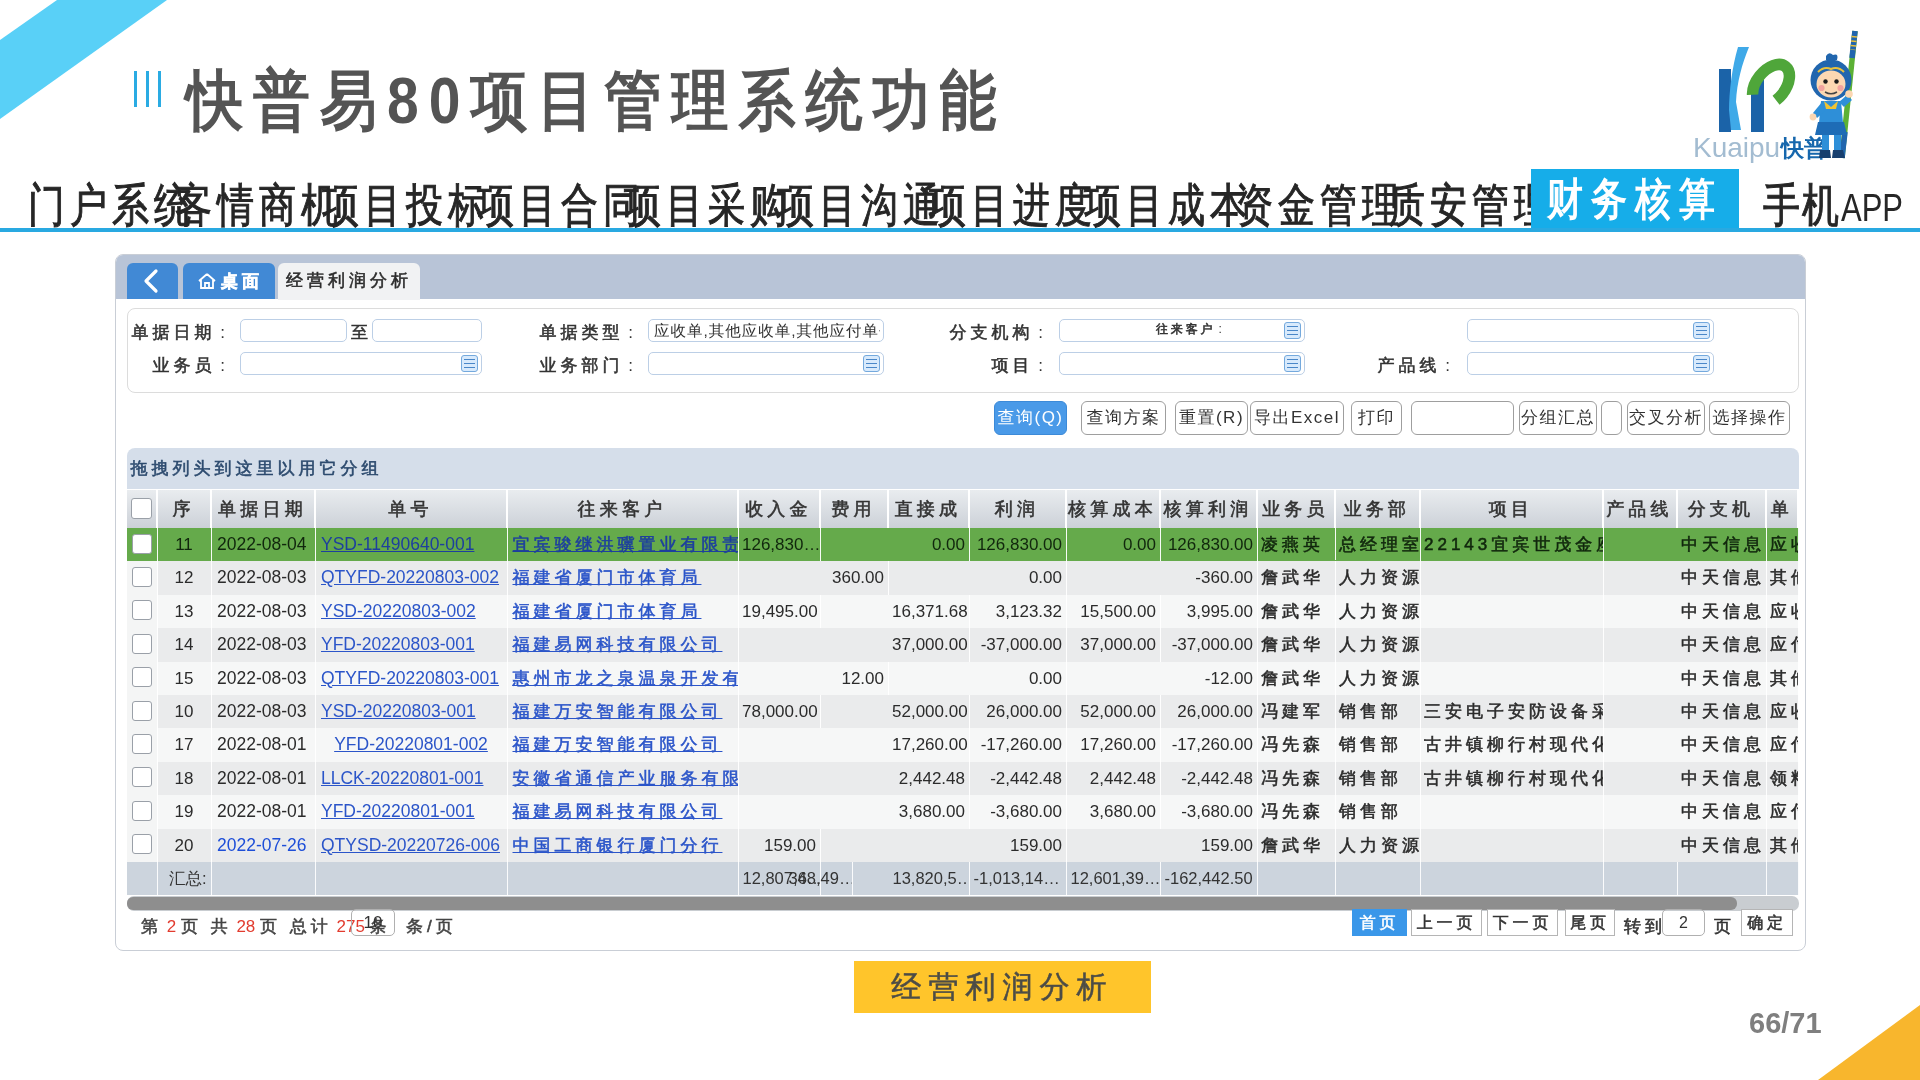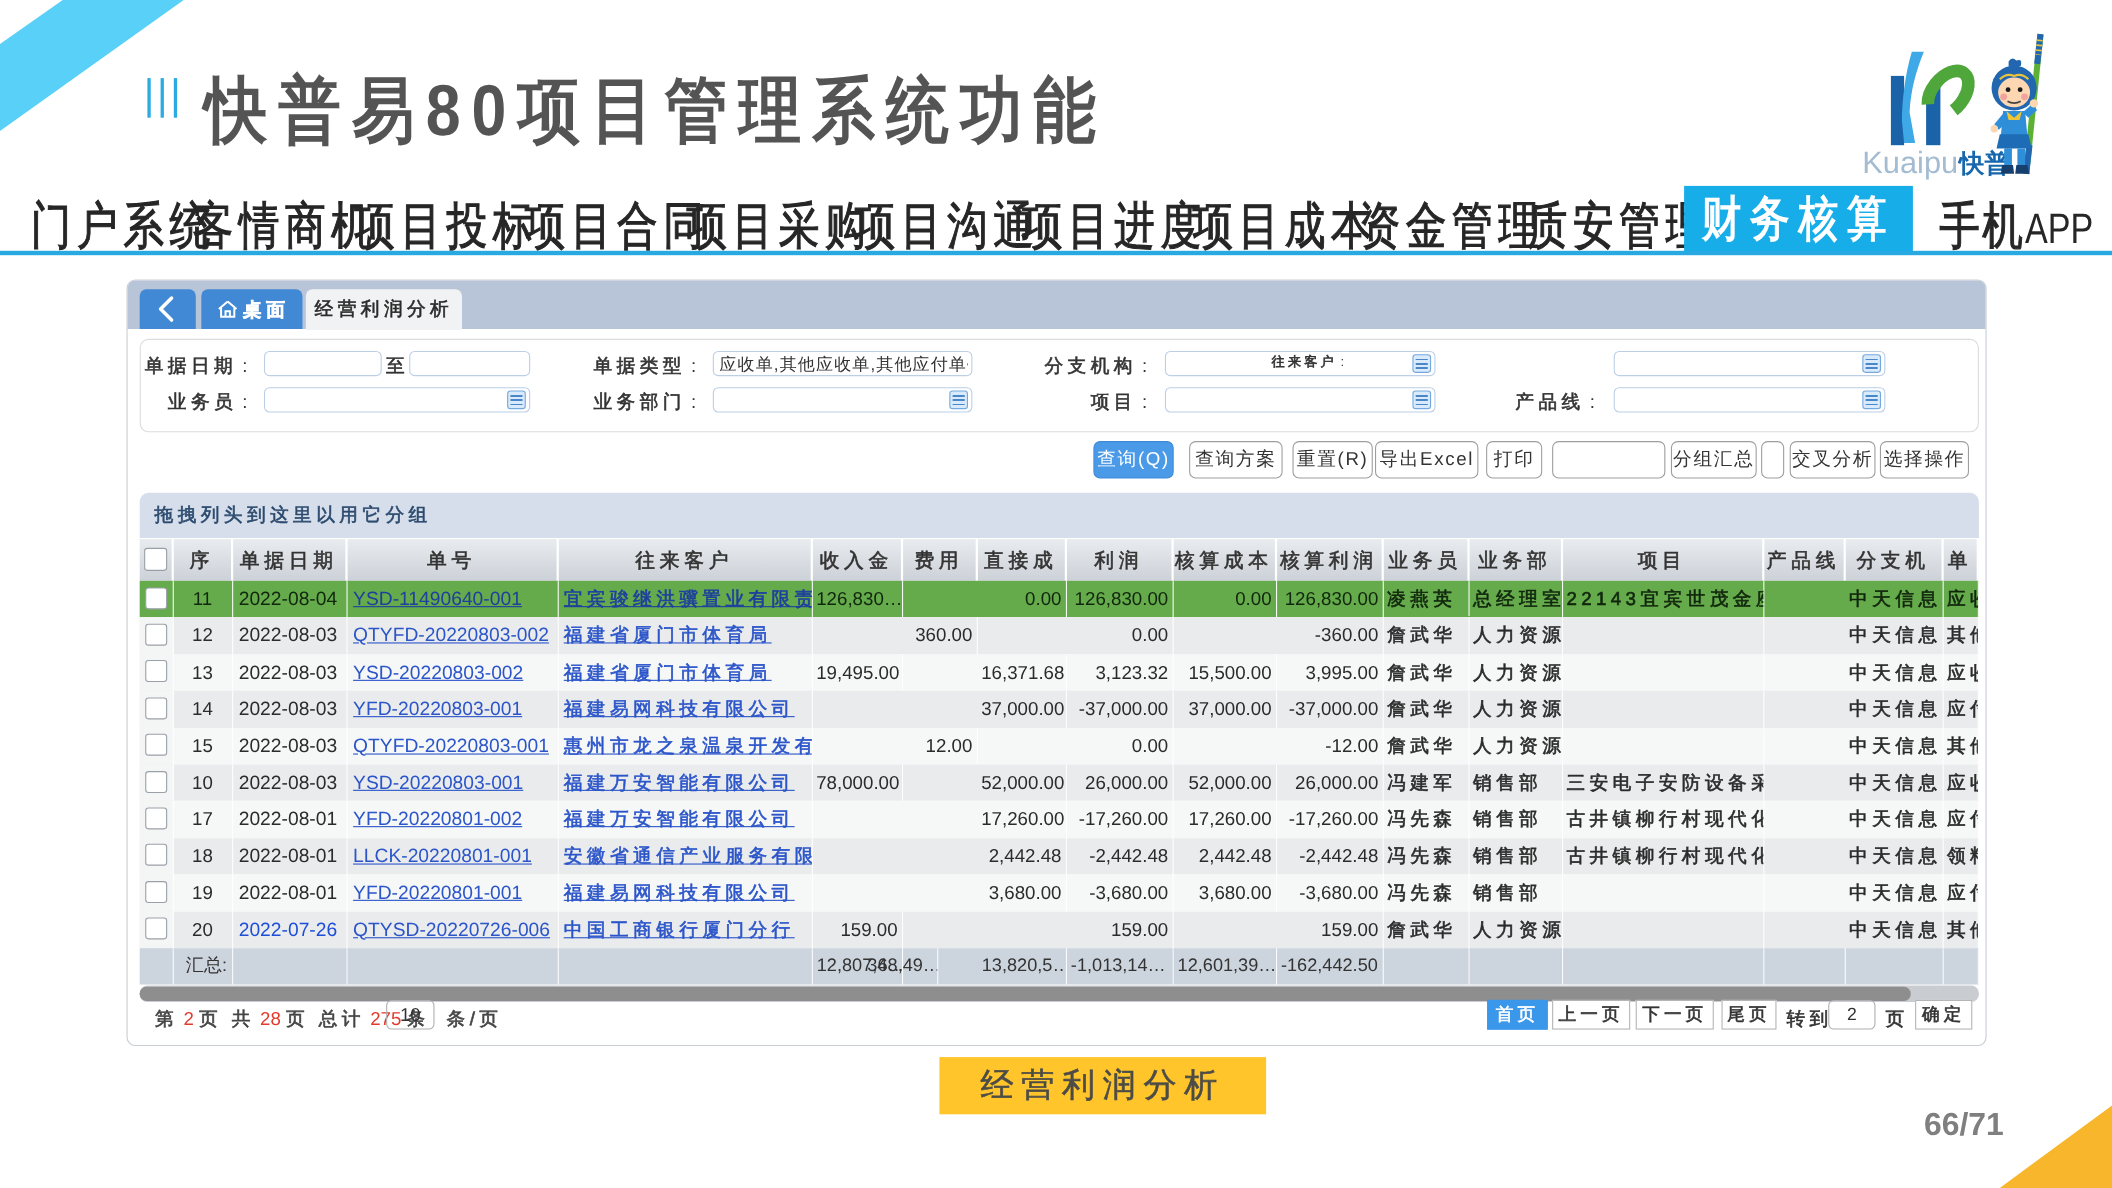--- a/index.html
+++ b/index.html
@@ -113,21 +113,21 @@
 <div class="abs" style="left:994px;top:401px;width:73px;height:34px;background:#4a9ae8;border:1px solid #3c8ad8;color:#fff;border-radius:6px;font-size:17px;text-align:center;line-height:32px;white-space:nowrap;letter-spacing:1.5px">查询(Q)</div>
 <div class="abs" style="left:1081px;top:401px;width:85px;height:34px;background:#fff;border:1px solid #9e9e9e;color:#333;border-radius:6px;font-size:17px;text-align:center;line-height:32px;white-space:nowrap;letter-spacing:1.5px">查询方案</div>
 <div class="abs" style="left:1175px;top:401px;width:73px;height:34px;background:#fff;border:1px solid #9e9e9e;color:#333;border-radius:6px;font-size:17px;text-align:center;line-height:32px;white-space:nowrap;letter-spacing:1.5px">重置(R)</div>
 <div class="abs" style="left:1250px;top:401px;width:94px;height:34px;background:#fff;border:1px solid #9e9e9e;color:#333;border-radius:6px;font-size:17px;text-align:center;line-height:32px;white-space:nowrap;letter-spacing:1.5px">导出Excel</div>
 <div class="abs" style="left:1351px;top:401px;width:51px;height:34px;background:#fff;border:1px solid #9e9e9e;color:#333;border-radius:6px;font-size:17px;text-align:center;line-height:32px;white-space:nowrap;letter-spacing:1.5px">打印</div>
 <div class="abs" style="left:1411px;top:401px;width:103px;height:34px;background:#fff;border:1px solid #9e9e9e;color:#333;border-radius:6px;font-size:17px;text-align:center;line-height:32px;white-space:nowrap;letter-spacing:1.5px"></div>
 <div class="abs" style="left:1519px;top:401px;width:78px;height:34px;background:#fff;border:1px solid #9e9e9e;color:#333;border-radius:6px;font-size:17px;text-align:center;line-height:32px;white-space:nowrap;letter-spacing:1.5px">分组汇总</div>
 <div class="abs" style="left:1601px;top:401px;width:21px;height:34px;background:#fff;border:1px solid #9e9e9e;color:#333;border-radius:6px;font-size:17px;text-align:center;line-height:32px;white-space:nowrap;letter-spacing:1.5px"></div>
 <div class="abs" style="left:1627px;top:401px;width:78px;height:34px;background:#fff;border:1px solid #9e9e9e;color:#333;border-radius:6px;font-size:17px;text-align:center;line-height:32px;white-space:nowrap;letter-spacing:1.5px">交叉分析</div>
 <div class="abs" style="left:1709px;top:401px;width:81px;height:34px;background:#fff;border:1px solid #9e9e9e;color:#333;border-radius:6px;font-size:17px;text-align:center;line-height:32px;white-space:nowrap;letter-spacing:1.5px">选择操作</div>
-<div class="abs" style="left:126.5px;top:448px;width:1672.5px;height:41px;background:#d5deea;border-radius:8px 8px 0 0;font-size:17px;color:#2c4a6e;line-height:41px"><span class="cjk" style="margin-left:14px">拖拽列头到这里以用它分组</span></div>
+<div class="abs" style="left:126.5px;top:448px;width:1672.5px;height:41px;background:#d5deea;border-radius:8px 8px 0 0;font-size:17px;color:#2c4a6e;line-height:41px"><span class="cjk" style="margin-left:4px">拖拽列头到这里以用它分组</span></div>
 <div class="abs" style="left:126.5px;top:489.5px;width:1672.5px;height:38.5px;background:linear-gradient(#e9ecef,#ccd1d8);font-size:18px;color:#333">
     <div style="position:absolute;left:0px;top:0;width:31px;height:38.5px;border-right:2px solid #fff;text-align:center;line-height:38.5px;overflow:hidden">
       <div style="margin:8px auto 0;width:21px;height:21px;background:#fff;border:1px solid #9aa0a8;border-radius:3px"></div>
     </div>
     <div style="position:absolute;left:31px;top:0;width:54px;height:38.5px;border-right:2px solid #fff;text-align:center;line-height:38.5px;overflow:hidden"><span class="cjk">序</span></div>
     <div style="position:absolute;left:85px;top:0;width:104px;height:38.5px;border-right:2px solid #fff;text-align:center;line-height:38.5px;overflow:hidden"><span class="cjk">单据日期</span></div>
     <div style="position:absolute;left:189px;top:0;width:192px;height:38.5px;border-right:2px solid #fff;text-align:center;line-height:38.5px;overflow:hidden"><span class="cjk">单号</span></div>
     <div style="position:absolute;left:381px;top:0;width:231px;height:38.5px;border-right:2px solid #fff;text-align:center;line-height:38.5px;overflow:hidden"><span class="cjk">往来客户</span></div>
     <div style="position:absolute;left:612px;top:0;width:82px;height:38.5px;border-right:2px solid #fff;text-align:center;line-height:38.5px;overflow:hidden"><span class="cjk">收入金额</span></div>
     <div style="position:absolute;left:694px;top:0;width:68px;height:38.5px;border-right:2px solid #fff;text-align:center;line-height:38.5px;overflow:hidden"><span class="cjk">费用</span></div>
@@ -250,21 +250,21 @@
     <div style="position:absolute;left:1294px;top:0;width:183px;height:33.4px;border-right:1.5px solid rgba(255,255,255,.95);text-align:left;line-height:33.4px;padding:0 3.5px;overflow:hidden;color:#2b2b2b;white-space:nowrap"><span class="cjk">三安电子安防设备采购</span></div>
     <div style="position:absolute;left:1551px;top:0;width:89px;height:33.4px;border-right:1.5px solid rgba(255,255,255,.95);text-align:left;line-height:33.4px;padding:0 3.5px;overflow:hidden;color:#2b2b2b;white-space:nowrap"><span class="cjk">中天信息</span></div>
     <div style="position:absolute;left:1640px;top:0;width:32.5px;height:33.4px;border-right:1.5px solid rgba(255,255,255,.95);text-align:left;line-height:33.4px;padding:0 3.5px;overflow:hidden;color:#2b2b2b;white-space:nowrap"><span class="cjk">应收单</span></div>
   </div>
 <div class="abs" style="left:126.5px;top:728.3999999999999px;width:1672.5px;height:33.4px;background:#f6f7f7;font-size:17px">
     <div style="position:absolute;left:0;top:0;width:31px;height:33.4px;background:#f4f5f5;border-right:1.5px solid rgba(255,255,255,.95)">
       <div style="margin:5.5px auto 0;width:20px;height:20px;background:#fff;border:1px solid #9aa0a8;border-radius:3px"></div>
     </div>
     <div style="position:absolute;left:31px;top:0;width:54px;height:33.4px;border-right:1.5px solid rgba(255,255,255,.95);text-align:center;line-height:33.4px;padding:0 3.5px;overflow:hidden;color:#2b2b2b;white-space:nowrap">17</div>
     <div style="position:absolute;left:85px;top:0;width:104px;height:33.4px;border-right:1.5px solid rgba(255,255,255,.95);text-align:left;line-height:33.4px;font-size:17.5px;padding:0 5.5px;overflow:hidden;color:#2b2b2b;white-space:nowrap">2022-08-01</div>
-    <div style="position:absolute;left:189px;top:0;width:192px;height:33.4px;border-right:1.5px solid rgba(255,255,255,.95);text-align:left;line-height:33.4px;font-size:17.5px;padding:0 5.5px;overflow:hidden;color:#2b55c9;white-space:nowrap"><span style="text-decoration:underline">YFD-20220801-002</span></div>
+    <div style="position:absolute;left:189px;top:0;width:192px;height:33.4px;border-right:1.5px solid rgba(255,255,255,.95);text-align:center;line-height:33.4px;font-size:17.5px;padding:0 5.5px;overflow:hidden;color:#2b55c9;white-space:nowrap"><span style="text-decoration:underline">YFD-20220801-002</span></div>
     <div style="position:absolute;left:381px;top:0;width:231px;height:33.4px;border-right:1.5px solid rgba(255,255,255,.95);text-align:left;line-height:33.4px;padding:0 5px;overflow:hidden;color:#2b55c9;white-space:nowrap"><span style="text-decoration:underline"><span class="cjk">福建万安智能有限公司</span></span></div>
     <div style="position:absolute;left:762px;top:0;width:81px;height:33.4px;border-right:1.5px solid rgba(255,255,255,.95);text-align:right;line-height:33.4px;padding:0 3.5px;overflow:hidden;color:#2b2b2b;white-space:nowrap">17,260.00</div>
     <div style="position:absolute;left:843px;top:0;width:97px;height:33.4px;border-right:1.5px solid rgba(255,255,255,.95);text-align:right;line-height:33.4px;padding:0 3.5px;overflow:hidden;color:#2b2b2b;white-space:nowrap">-17,260.00</div>
     <div style="position:absolute;left:940px;top:0;width:94px;height:33.4px;border-right:1.5px solid rgba(255,255,255,.95);text-align:right;line-height:33.4px;padding:0 3.5px;overflow:hidden;color:#2b2b2b;white-space:nowrap">17,260.00</div>
     <div style="position:absolute;left:1034px;top:0;width:97px;height:33.4px;border-right:1.5px solid rgba(255,255,255,.95);text-align:right;line-height:33.4px;padding:0 3.5px;overflow:hidden;color:#2b2b2b;white-space:nowrap">-17,260.00</div>
     <div style="position:absolute;left:1131px;top:0;width:78px;height:33.4px;border-right:1.5px solid rgba(255,255,255,.95);text-align:left;line-height:33.4px;padding:0 3.5px;overflow:hidden;color:#2b2b2b;white-space:nowrap"><span class="cjk">冯先森</span></div>
     <div style="position:absolute;left:1209px;top:0;width:85px;height:33.4px;border-right:1.5px solid rgba(255,255,255,.95);text-align:left;line-height:33.4px;padding:0 3.5px;overflow:hidden;color:#2b2b2b;white-space:nowrap"><span class="cjk">销售部</span></div>
     <div style="position:absolute;left:1294px;top:0;width:183px;height:33.4px;border-right:1.5px solid rgba(255,255,255,.95);text-align:left;line-height:33.4px;padding:0 3.5px;overflow:hidden;color:#2b2b2b;white-space:nowrap"><span class="cjk">古井镇柳行村现代化日…</span></div>
     <div style="position:absolute;left:1551px;top:0;width:89px;height:33.4px;border-right:1.5px solid rgba(255,255,255,.95);text-align:left;line-height:33.4px;padding:0 3.5px;overflow:hidden;color:#2b2b2b;white-space:nowrap"><span class="cjk">中天信息</span></div>
     <div style="position:absolute;left:1640px;top:0;width:32.5px;height:33.4px;border-right:1.5px solid rgba(255,255,255,.95);text-align:left;line-height:33.4px;padding:0 3.5px;overflow:hidden;color:#2b2b2b;white-space:nowrap"><span class="cjk">应付单</span></div>

